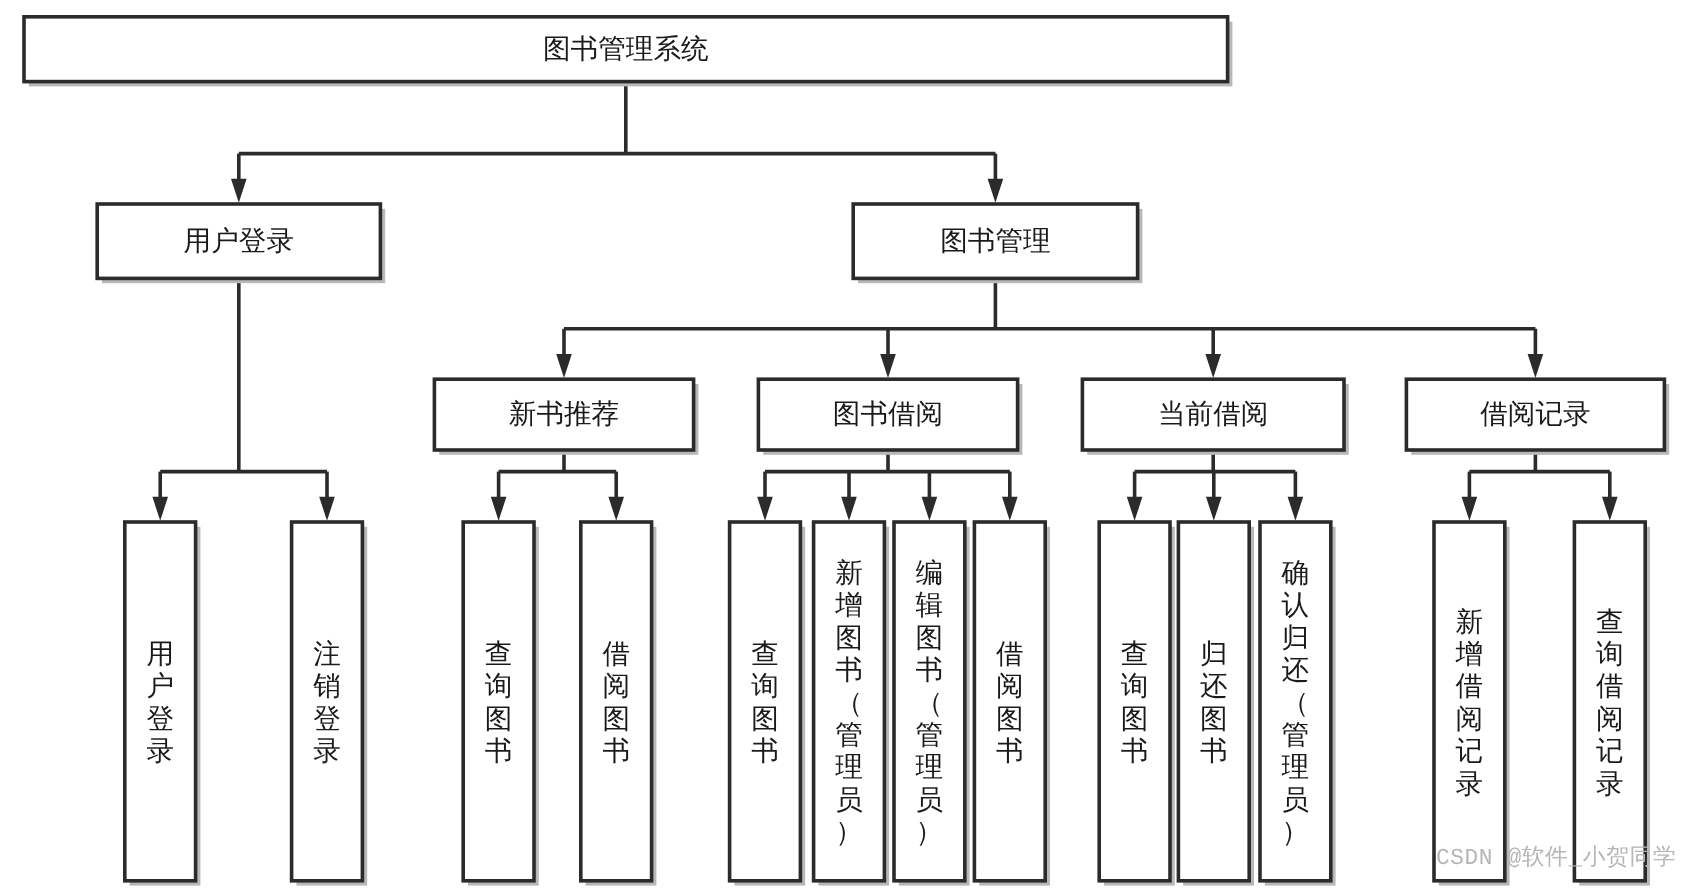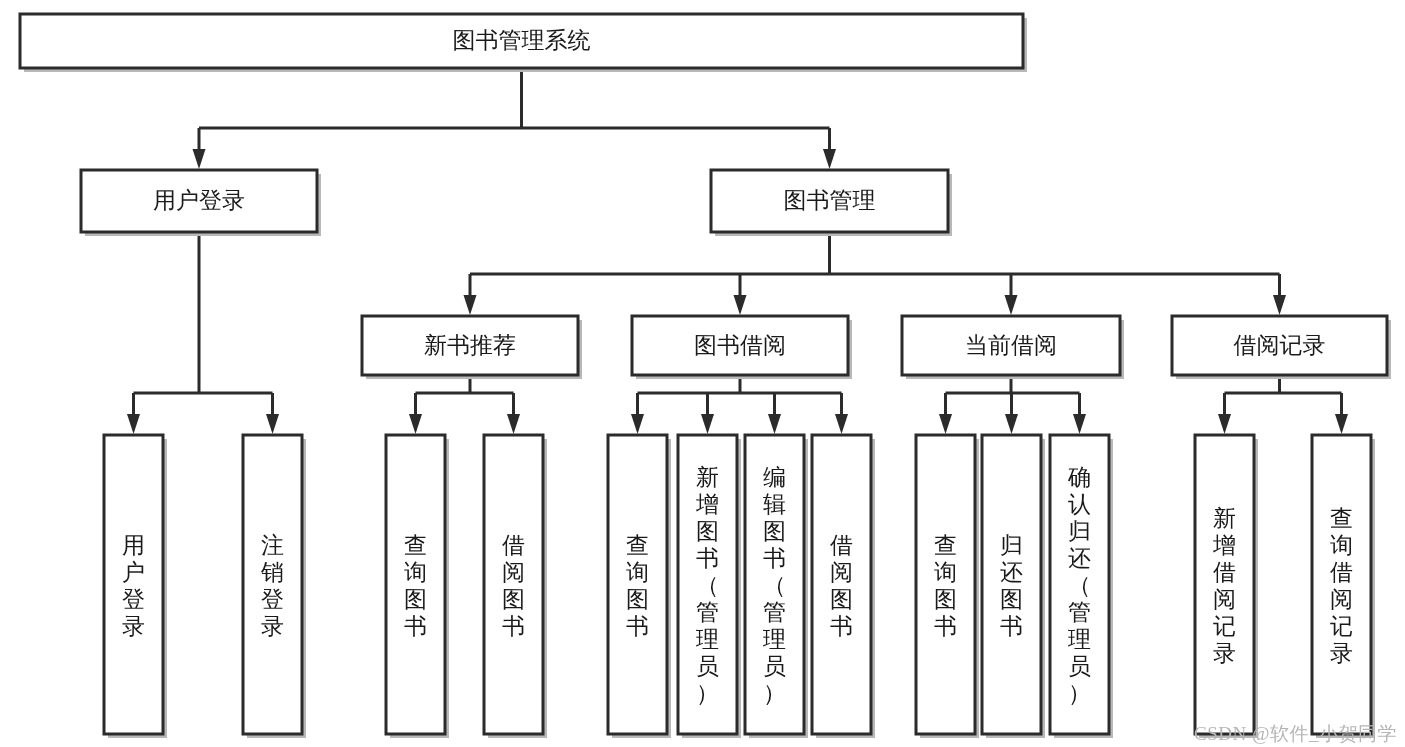--- a/index.html
+++ b/index.html
@@ -44,22 +44,22 @@
     text-anchor: middle;
   }
   .edge-line {
     stroke: #2b2b2b;
     stroke-width: 3;
     fill: none;
   }
   .watermark {
     position: absolute;
     right: 8px;
-    bottom: 0;
-    font-family: Liberation Serif, serif;
+    bottom: 20px;
+    font-family: Liberation Mono, monospace;
     font-size: 19px;
     color: #b5b5b5;
     letter-spacing: 0.5px;
     white-space: nowrap;
     user-select: none;
   }
 </style>
 </head>
 <body>
 

